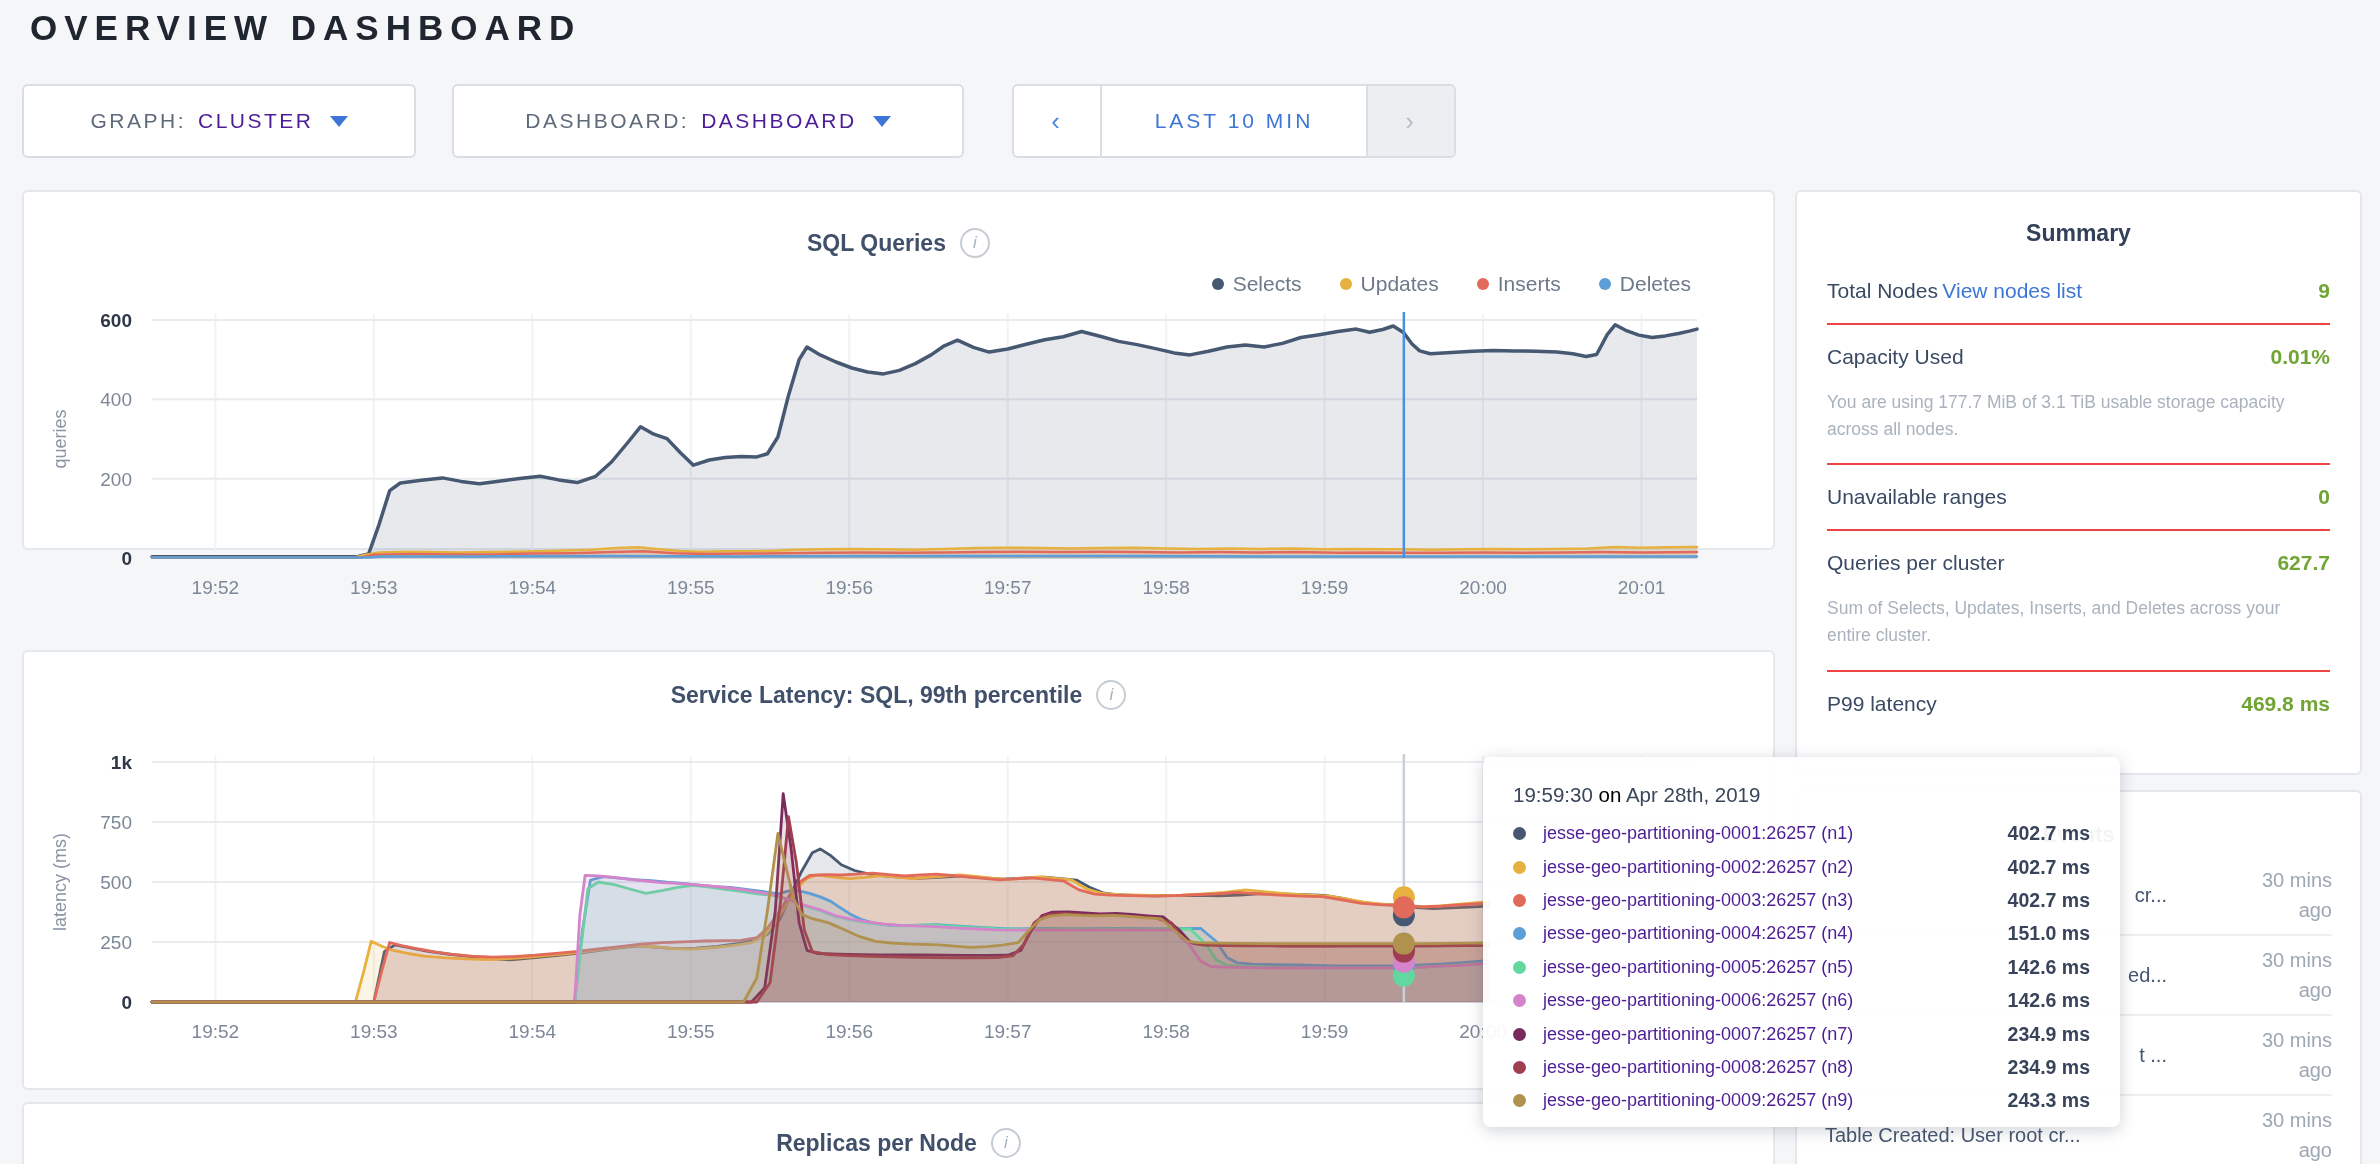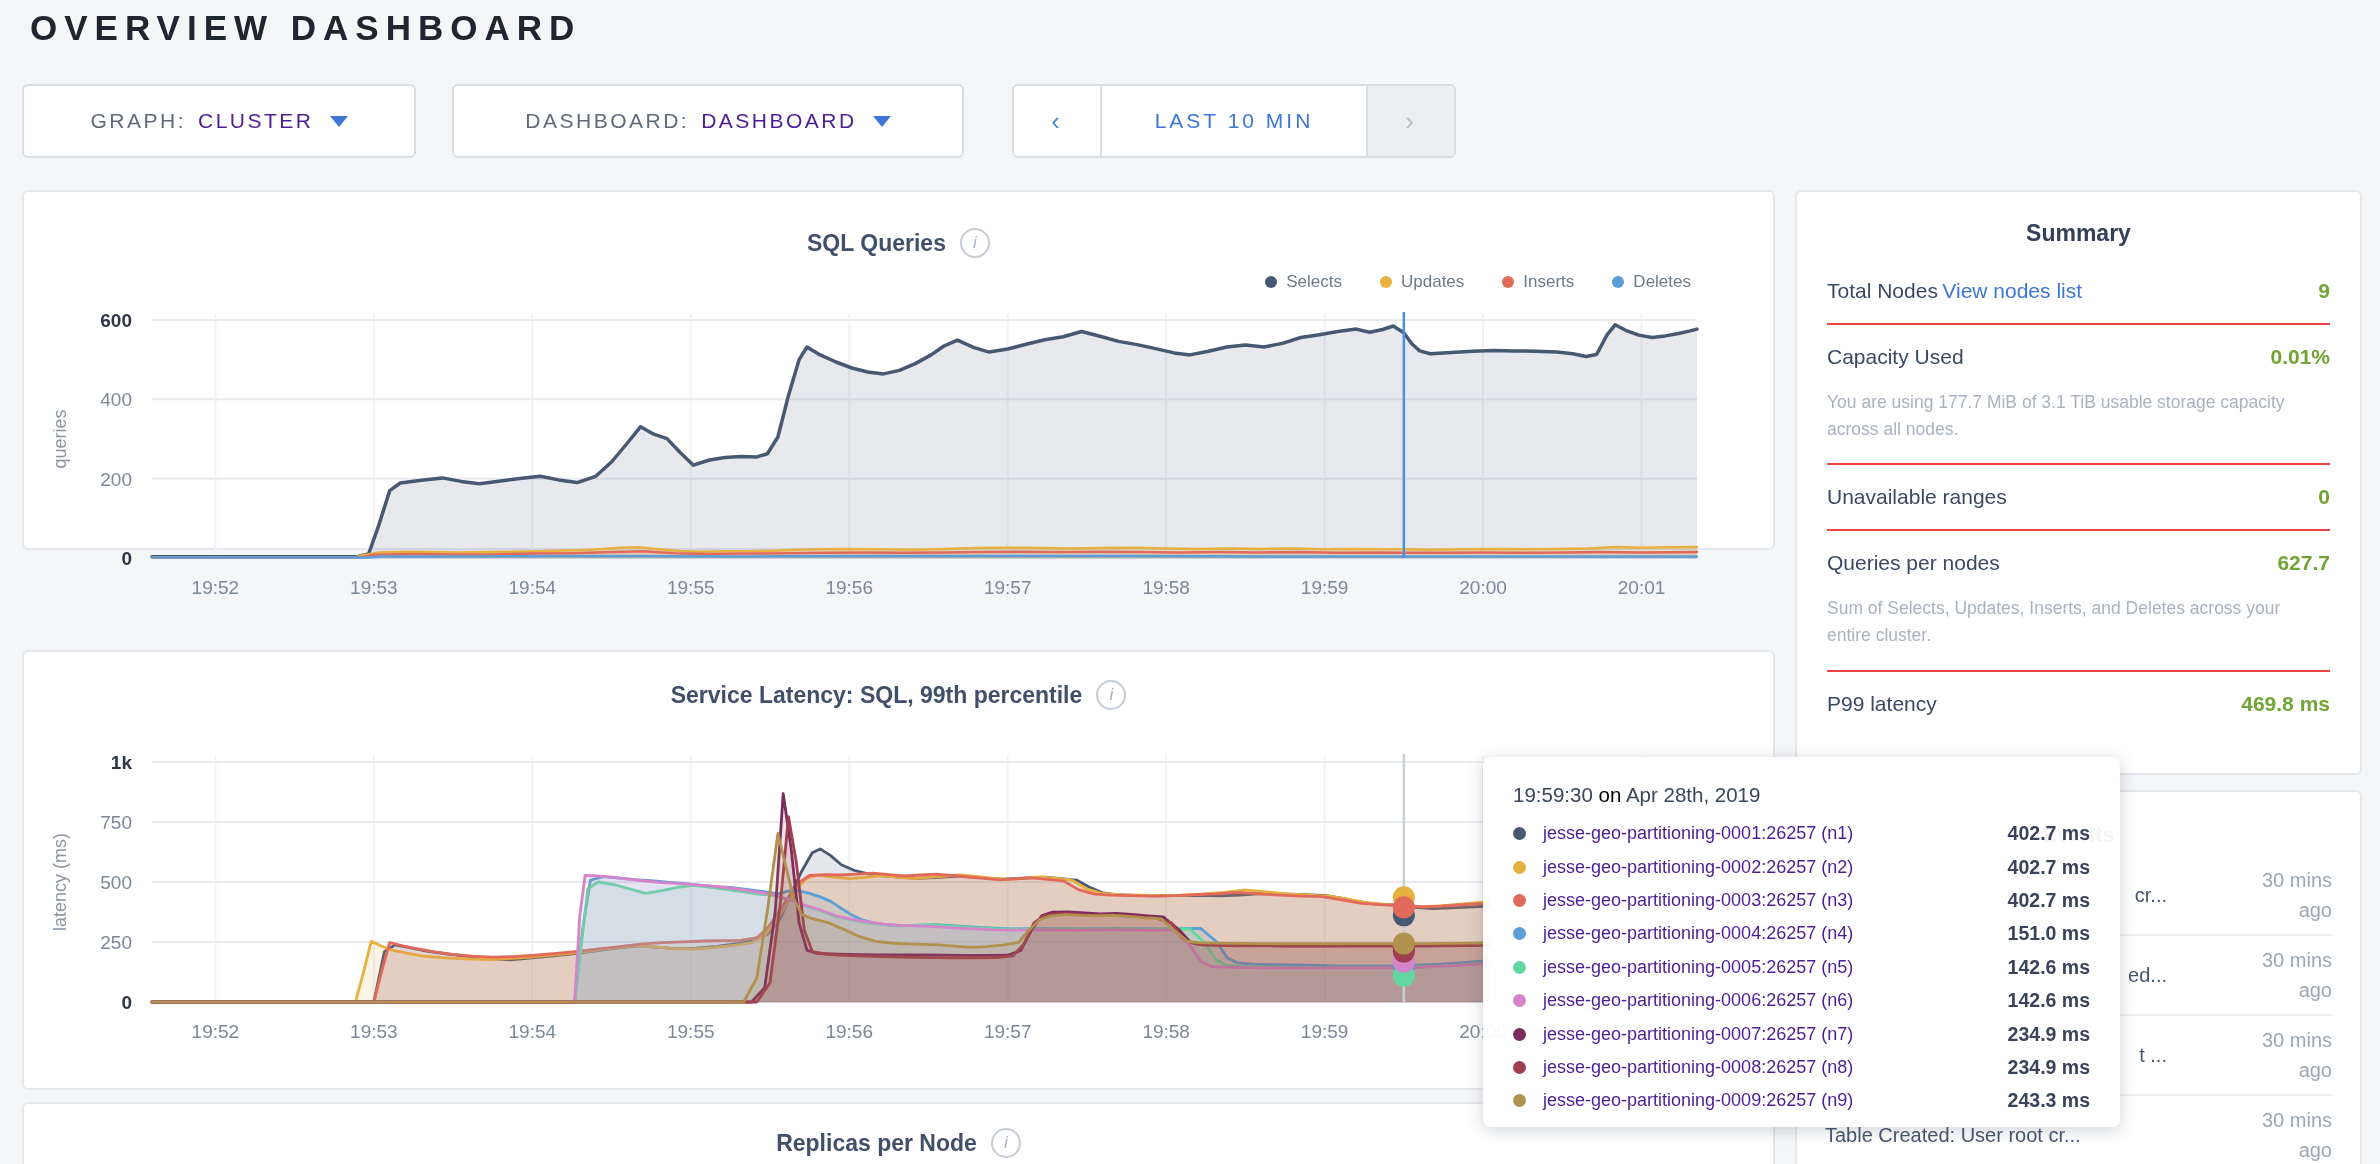--- a/index.html
+++ b/index.html
@@ -23,21 +23,21 @@
   
   .card{position:absolute;background:#fff;border:2px solid #E4E7EC;border-radius:6px;box-sizing:border-box;}
   .chart-title{position:absolute;left:0;width:100%;display:flex;align-items:center;
                justify-content:center;gap:14px;font-size:23px;font-weight:700;color:#40506A;}
   .info{width:30px;height:30px;border:2px solid #C6CCD4;border-radius:50%;display:flex;
         align-items:center;justify-content:center;font-size:17px;font-weight:400;color:#A9B0BA;
         font-style:italic;box-sizing:border-box;cursor:pointer;}
   .legend{position:absolute;top:80px;right:82px;display:flex;gap:38px;}
   .legend .item{display:flex;align-items:center;gap:9px;}
   .legend .dot{width:12px;height:12px;border-radius:50%;}
-  .legend .lbl{font-size:17px;color:#6E7A8A;}
+  .legend .lbl{font-size:21px;color:#6E7A8A;}
   svg{position:absolute;left:0;top:0;}
   .xt,.yt{fill:#7C8798;font-size:19px;}
   .ytd{fill:#2E3747;font-size:19px;font-weight:700;}
   .ylab{fill:#8A94A4;font-size:18px;}
   
   .sum{padding:0 30px;box-sizing:border-box;}
   .sum-title{text-align:center;font-size:23px;font-weight:700;color:#33405A;padding:28px 0 12px;}
   .sum-block{border-top:2px solid #ef4444;padding:20px 0;}
   .sum-block.first{border-top:none;}
   .sum-line{display:flex;justify-content:space-between;align-items:baseline;}
@@ -259,21 +259,21 @@
 
     <div class="sum-block">
       <div class="sum-line">
         <span class="sum-lab">Unavailable ranges</span>
         <span class="sum-val">0</span>
       </div>
     </div>
 
     <div class="sum-block">
       <div class="sum-line">
-        <span class="sum-lab">Queries per nodes</span>
+        <span class="sum-lab">Queries per cluster</span>
         <span class="sum-val">627.7</span>
       </div>
       <div class="sum-sub">Sum of Selects, Updates, Inserts, and Deletes across your entire cluster.</div>
     </div>
 
     <div class="sum-block">
       <div class="sum-line">
         <span class="sum-lab">P99 latency</span>
         <span class="sum-val">469.8 ms</span>
       </div>

